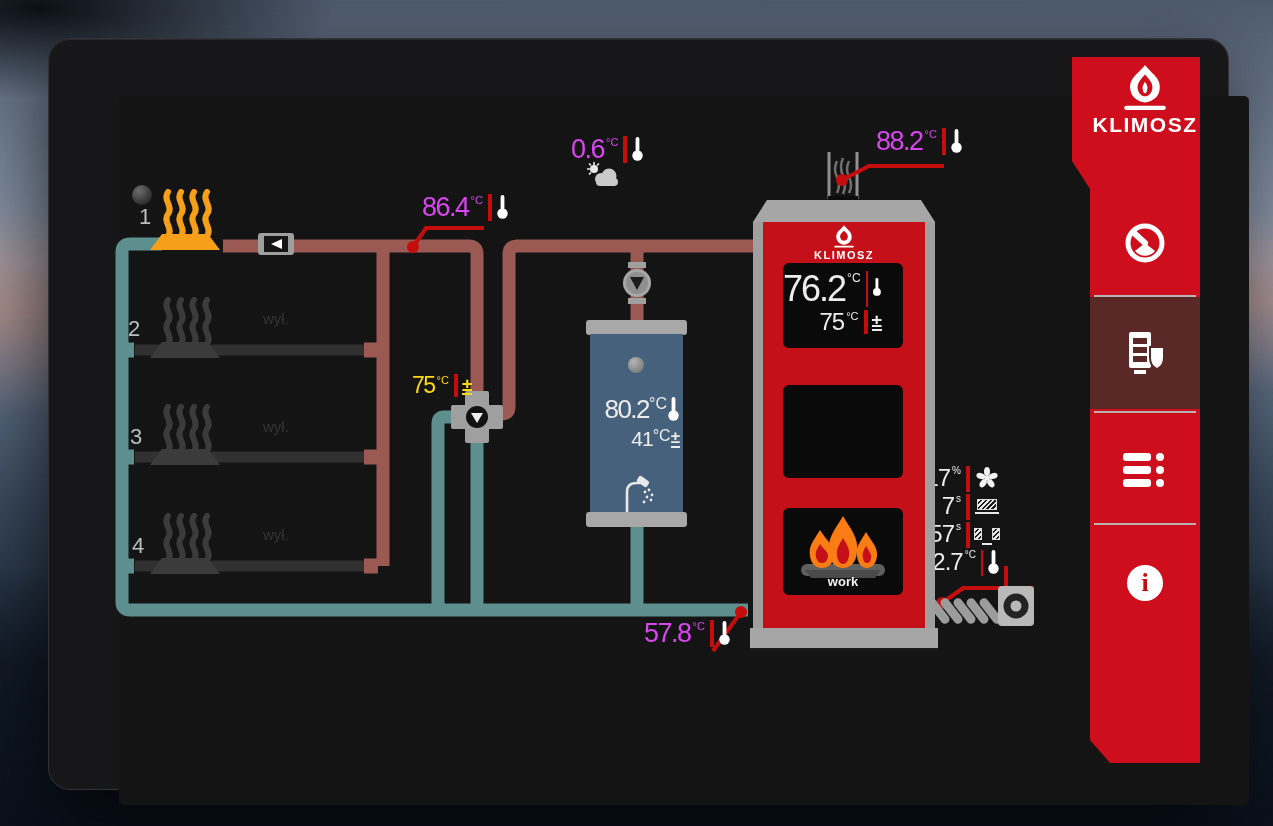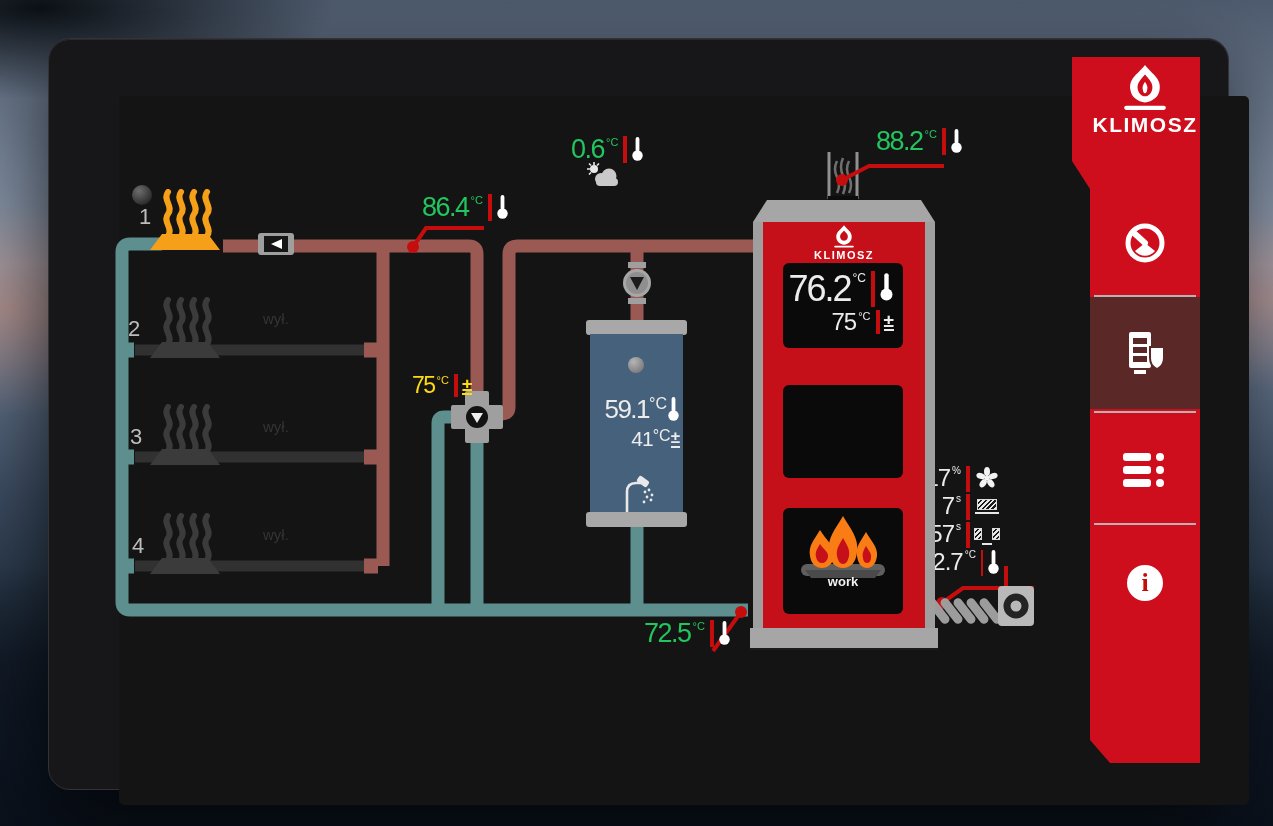--- a/index.html
+++ b/index.html
@@ -11,21 +11,21 @@
       radial-gradient(ellipse 300px 150px at 10px 310px, rgba(216,148,126,.5), rgba(216,148,126,0) 70%),
       radial-gradient(ellipse 280px 130px at 1260px 300px, rgba(214,150,132,.45), rgba(214,150,132,0) 70%),
       linear-gradient(180deg,#4e5b6e 0%,#79879b 20%,#8e97a8 32%,#5e6e84 46%,#3b4b60 60%,#263546 72%,#172231 85%,#0f1723 100%);}
   .bg-trees{position:absolute;left:0;right:0;bottom:0;height:260px;
     background:linear-gradient(180deg,rgba(9,14,22,0) 0%,rgba(10,16,26,.55) 35%,rgba(12,20,32,.85) 70%,#0a111c 100%);}
   
   .tablet{position:absolute;left:48px;top:38px;width:1179px;height:750px;background:#17171a;border-radius:22px;
     border:1px solid #323238;box-shadow:0 30px 80px rgba(0,0,0,.7), inset 0 1px 0 rgba(255,255,255,.08);}
   .screen{position:absolute;left:70px;top:57px;width:1130px;height:709px;background:#141414;border-radius:5px;overflow:hidden;}
   
-  .tlabel{position:absolute;display:flex;align-items:flex-start;color:#22c55e;line-height:1;}
+  .tlabel{position:absolute;display:flex;align-items:flex-start;color:#d946ef;line-height:1;}
   .tlabel .tv{font-size:27px;letter-spacing:-1.5px;}
   .tlabel .tu{font-size:11px;margin:1px 1px 0 2px;}
   .tlabel .tbar{width:4px;background:#c60d0d;margin:0 4px;align-self:stretch;}
   .yellow{color:#ffd911;}
   .pm{font-size:19px;font-weight:700;border-bottom:2px solid currentColor;padding-bottom:1px;line-height:.8;margin-top:3px;}
   .rrow{position:absolute;left:920px;width:80px;height:26px;display:flex;justify-content:flex-end;align-items:flex-start;color:#ececec;line-height:1;}
   .rrow .tv{font-size:24px;letter-spacing:-1px;}
   .rrow .tu{font-size:10px;margin:0 1px 0 2px;}
   .rrow .tbar{width:4px;background:#c60d0d;margin:0 4px;align-self:stretch;}
   .ricon{width:26px;display:flex;justify-content:center;align-items:center;height:24px;}
@@ -45,21 +45,21 @@
   
   .b-top{position:absolute;left:753px;top:200px;width:182px;height:22px;background:#a6a6a6;
     clip-path:polygon(14px 0,168px 0,182px 100%,0 100%);}
   .b-cap{position:absolute;left:828px;top:196px;width:30px;height:22px;background:#0c0c0c;}
   .b-body{position:absolute;left:753px;top:222px;width:182px;height:406px;background:#9f9f9f;}
   .b-front{position:absolute;left:763px;top:222px;width:162px;height:406px;background:#c5101a;}
   .b-base{position:absolute;left:750px;top:628px;width:188px;height:20px;background:#a6a6a6;border-bottom:2px solid #1c1c1c;}
   .b-panel{position:absolute;background:#0a0a0a;border-radius:6px;}
   .b-logo-text{position:absolute;left:763px;top:249px;width:162px;text-align:center;color:#fff;
     font-size:11px;font-weight:700;letter-spacing:1.5px;}
-  .brow{display:flex;justify-content:flex-end;align-items:flex-start;color:#ececec;line-height:1;padding-right:9px;}
+  .brow{display:flex;justify-content:flex-end;align-items:flex-start;color:#ececec;line-height:1;padding-right:21px;}
   .work-label{position:absolute;left:783px;top:574px;width:120px;text-align:center;color:#f2f2f2;font-size:13px;font-weight:700;}
   
   .sidebar{position:absolute;left:1072px;top:57px;width:128px;height:706px;background:#ce0d1d;
     clip-path:polygon(0 0,128px 0,128px 706px,38px 706px,18px 683px,18px 132px,0 104px);}
   .sb-logo{position:absolute;left:18px;top:8px;width:110px;text-align:center;}
   .sb-logo-text{color:#fff;font-size:21px;font-weight:700;letter-spacing:1.5px;margin-top:2px;}
   .sb-item{position:absolute;left:18px;width:110px;height:112px;display:flex;align-items:center;justify-content:center;cursor:pointer;}
   .sb-item.selected{background:#5a2826;}
   .sb-div{position:absolute;left:22px;width:102px;height:2px;background:#b9b2b2;}
   .info-circ{width:36px;height:36px;border-radius:50%;background:#fff;display:flex;align-items:center;justify-content:center;
@@ -255,21 +255,21 @@
   <div class="tlabel" style="left:876px;top:128px">
     <span class="tv">88.2</span>
       <span class="tu">°C</span>
     <div class="tbar"></div>
     <svg width="13" height="26" viewBox="0 0 13 26">
         <rect x="4.6" y="1" width="3.8" height="15" rx="1.9" fill="#fff"></rect>
         <circle cx="6.5" cy="19.5" r="5.2" fill="#fff"></circle>
       </svg>
   </div>
   <div class="tlabel" style="left:644px;top:620px">
-    <span class="tv">72.5</span>
+    <span class="tv">57.8</span>
       <span class="tu">°C</span>
     <div class="tbar"></div>
     <svg width="13" height="26" viewBox="0 0 13 26">
         <rect x="4.6" y="1" width="3.8" height="15" rx="1.9" fill="#fff"></rect>
         <circle cx="6.5" cy="19.5" r="5.2" fill="#fff"></circle>
       </svg>
   </div>
   <div class="tlabel yellow" style="left:412px;top:374px">
     <span class="tv" style="font-size:23px">75</span>
       <span class="tu">°C</span>
@@ -323,21 +323,21 @@
           <circle cx="6.5" cy="19.5" r="5.2" fill="#fff"></circle>
         </svg>
     </div>
   </div>
 
   <div class="tank-cap" style="top:320px"></div>
   <div class="tank-body"></div>
   <div class="tank-cap" style="top:512px"></div>
   <div class="tank-sensor"></div>
   <div class="trow" style="top:396px">
-    <span class="tv" style="font-size:26px;letter-spacing:-1.5px">59.1</span>
+    <span class="tv" style="font-size:26px;letter-spacing:-1.5px">80.2</span>
     <span class="tu">°C</span>
     <div class="tbar"></div>
     <svg width="13" height="26" viewBox="0 0 13 26">
         <rect x="4.6" y="1" width="3.8" height="15" rx="1.9" fill="#fff"></rect>
         <circle cx="6.5" cy="19.5" r="5.2" fill="#fff"></circle>
       </svg>
   </div>
   <div class="trow yellow" style="top:428px">
     <span class="tv" style="font-size:21px;letter-spacing:-1px">41</span>
     <span class="tu">°C</span>
@@ -382,21 +382,21 @@
     <div class="brow yellow" style="margin-top:3px">
       <span class="tv" style="font-size:24px;letter-spacing:-1px">75</span>
       <span class="tu" style="font-size:11px;margin:1px 1px 0 2px">°C</span>
       <div class="tbar" style="width:4px;background:#c60d0d;margin:0 4px;align-self:stretch"></div>
       <span class="pm">±</span>
     </div>
   </div>
 
   <div class="b-panel" style="left:783px;top:385px;width:120px;height:93px"></div>
 
-  <div class="b-panel" style="left:783px;top:508px;width:120px;height:106px">
+  <div class="b-panel" style="left:783px;top:508px;width:120px;height:87px">
     <svg style="position:absolute;left:12px;top:6px" width="96" height="68" viewBox="0 0 96 68">
       <rect x="6" y="50" width="84" height="12" rx="6" fill="#5f5f5f"></rect>
       <path d="M10,56 L86,56 L80,64 L16,64 Z" fill="#4a4a4a"></path>
       <path d="M25,16 C19,26 13,32 15,42 C16,50 21,54 27,54 C33,54 38,50 39,42 C40,32 31,26 25,16 Z" fill="#f97c15"></path>
       <path d="M25,30 C22,35 20,38 21,43 C22,47 24,49 27,49 C30,49 32,47 33,43 C34,38 28,35 25,30 Z" fill="#c5101a"></path>
       <path d="M48,2 C40,16 32,24 34,38 C35,49 41,54 48,54 C55,54 61,49 62,38 C64,24 56,16 48,2 Z" fill="#f97c15"></path>
       <path d="M48,24 C44,31 41,35 42,42 C43,47 45,50 48,50 C51,50 53,47 54,42 C55,35 52,31 48,24 Z" fill="#c5101a"></path>
       <path d="M71,18 C66,27 60,33 62,42 C63,50 67,54 72,54 C77,54 81,50 82,42 C83,33 76,27 71,18 Z" fill="#f97c15"></path>
       <path d="M71,32 C68,37 67,40 68,44 C68,47 70,49 72,49 C74,49 76,47 76,44 C77,40 74,37 71,32 Z" fill="#c5101a"></path>
     </svg>

